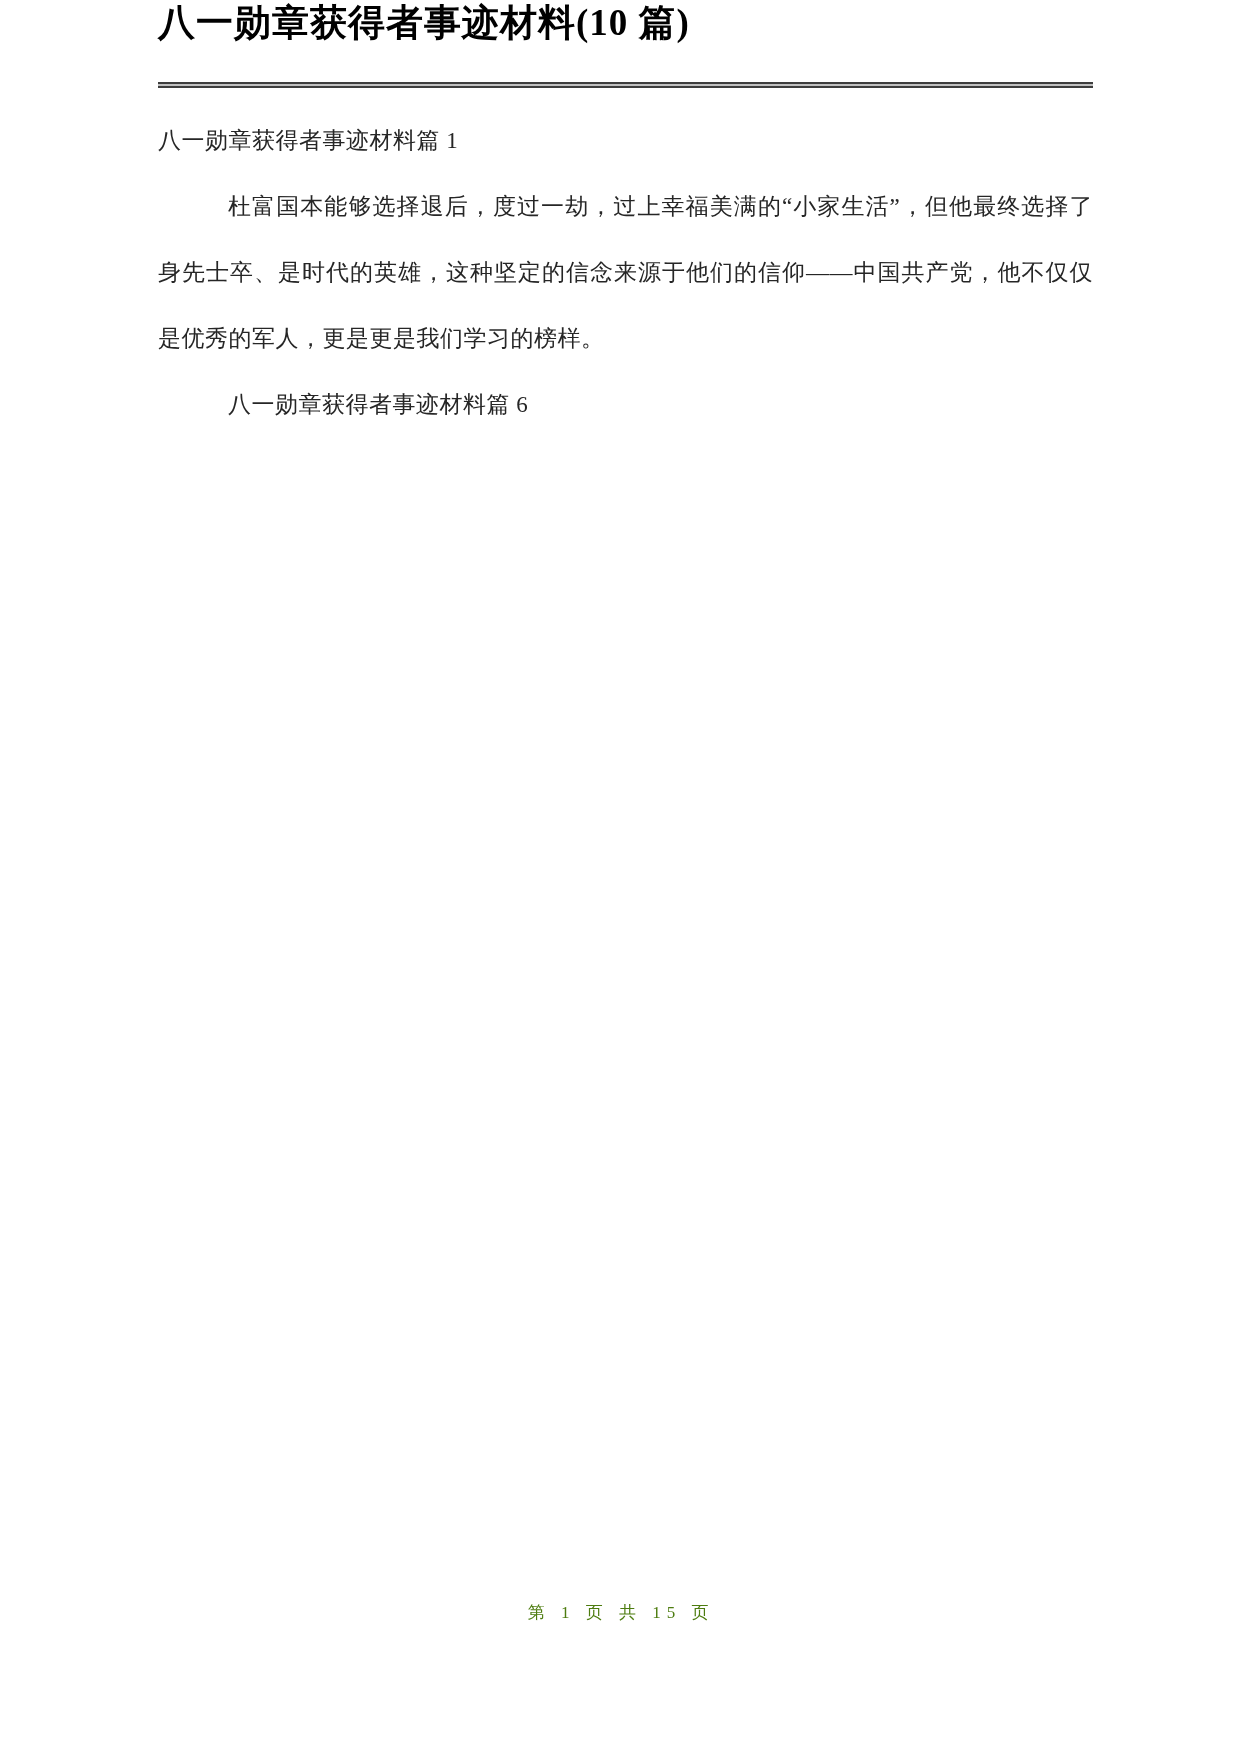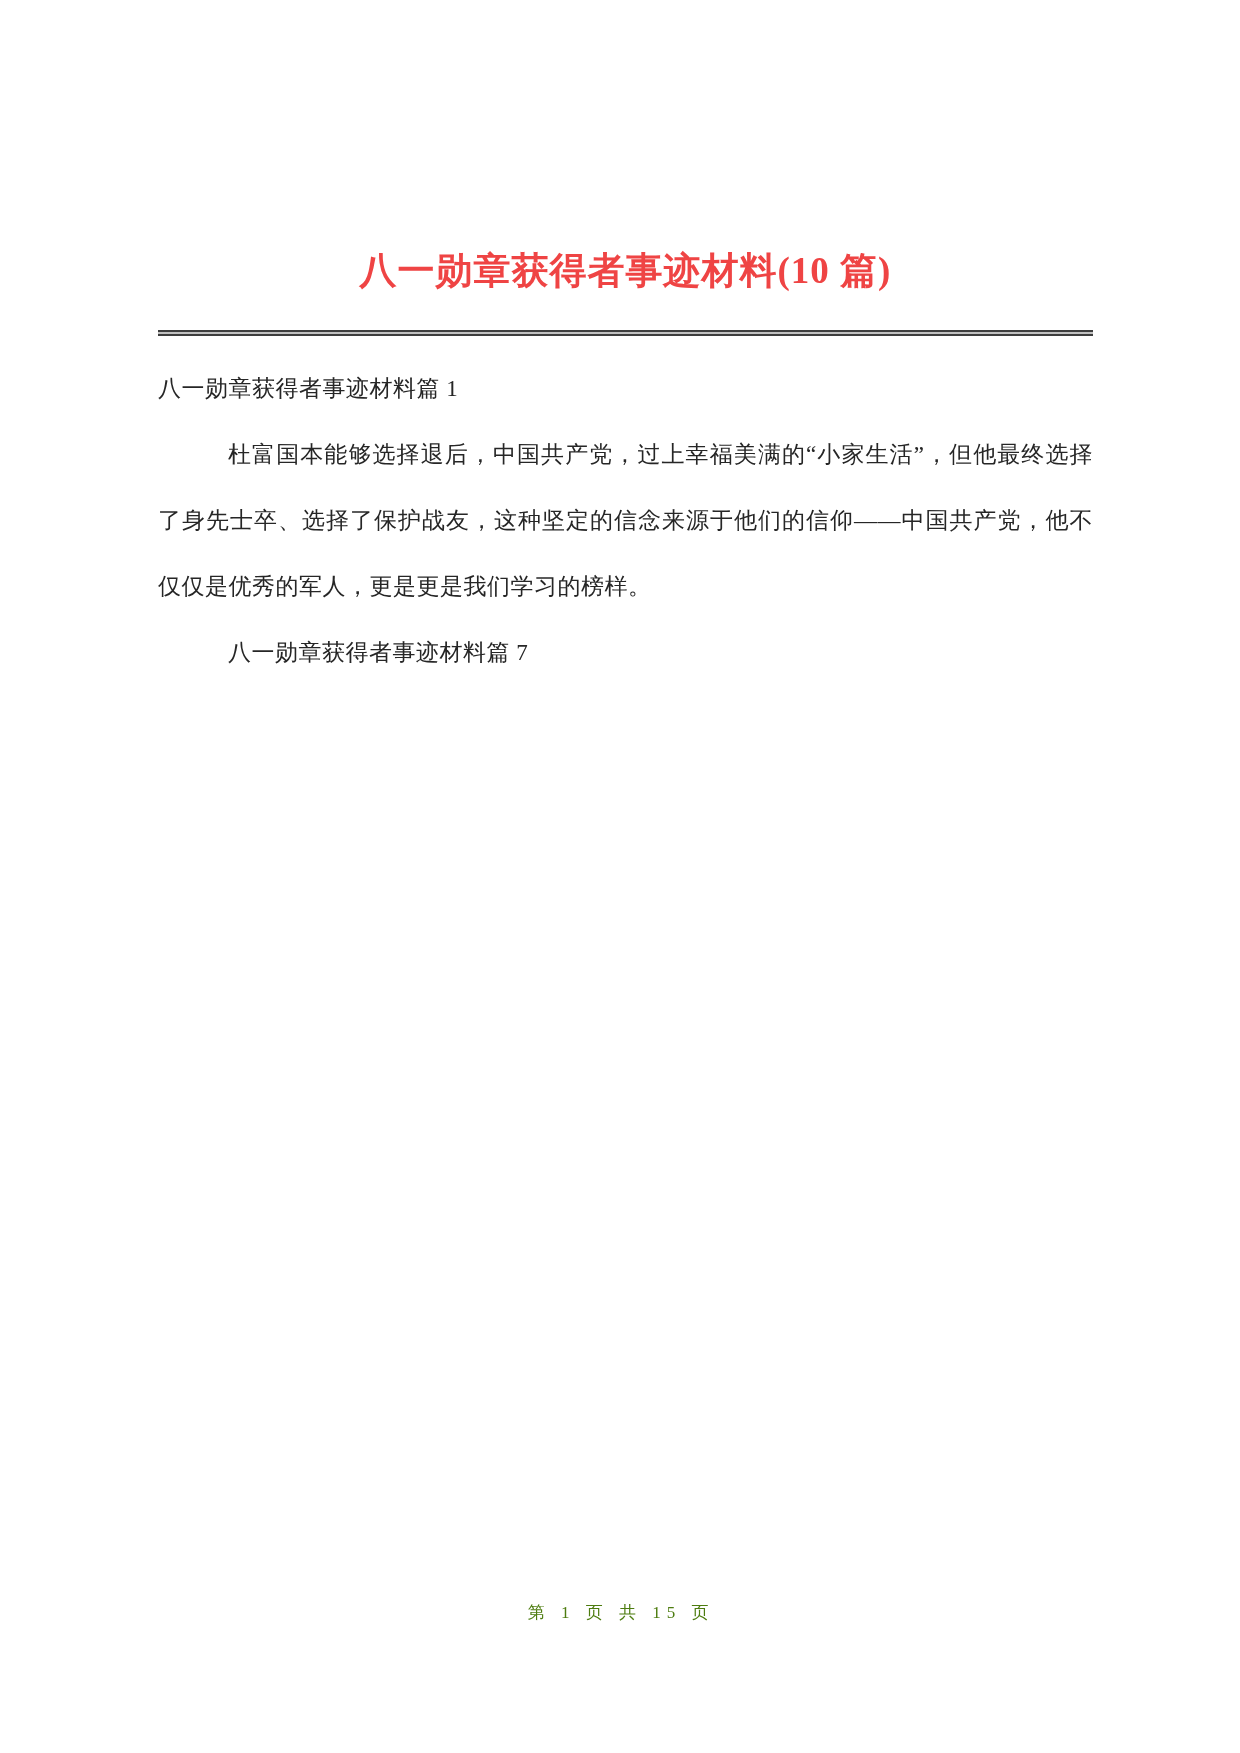--- a/index.html
+++ b/index.html
@@ -18,26 +18,25 @@
     height: 1753px;
     background: #ffffff;
     overflow: hidden;
   }
   .inner {
     width: 935px;
     margin-left: 158px;
   }
   .doc-title {
     margin: 0;
-    padding-top: 248px;
-    text-align: center;
+    text-align: left;
     font-size: 37px;
     line-height: 46px;
     font-weight: bold;
-    color: #ef4444;
+    color: #000000;
     letter-spacing: 1px;
     font-family: "Liberation Serif", serif;
   }
   .title-rule {
     margin-top: 36px;
     width: 100%;
   }
   .title-rule .band-dark {
     height: 2px;
     background: #3d3d3d;
@@ -82,20 +81,20 @@
     <h1 class="doc-title">八一勋章获得者事迹材料(10 篇)</h1>
 
     <div class="title-rule">
       <div class="band-dark"></div>
       <div class="band-light"></div>
       <div class="band-dark"></div>
     </div>
 
     <div class="doc-body">
       <p class="para no-indent">八一勋章获得者事迹材料篇 1</p>
-      <p class="para">杜富国本能够选择退后，中国共产党，过上幸福美满的“小家生活”，但他最终选择了身先士卒、选择了保护战友，这种坚定的信念来源于他们的信仰——中国共产党，他不仅仅是优秀的军人，更是更是我们学习的榜样。</p>
-      <p class="para">八一勋章获得者事迹材料篇 7</p>
+      <p class="para">杜富国本能够选择退后，度过一劫，过上幸福美满的“小家生活”，但他最终选择了身先士卒、是时代的英雄，这种坚定的信念来源于他们的信仰——中国共产党，他不仅仅是优秀的军人，更是更是我们学习的榜样。</p>
+      <p class="para">八一勋章获得者事迹材料篇 6</p>
     </div>
 
   </div>
 
   <div class="page-footer">第 1 页 共 15 页</div>
 </div>
 
 </body></html>

